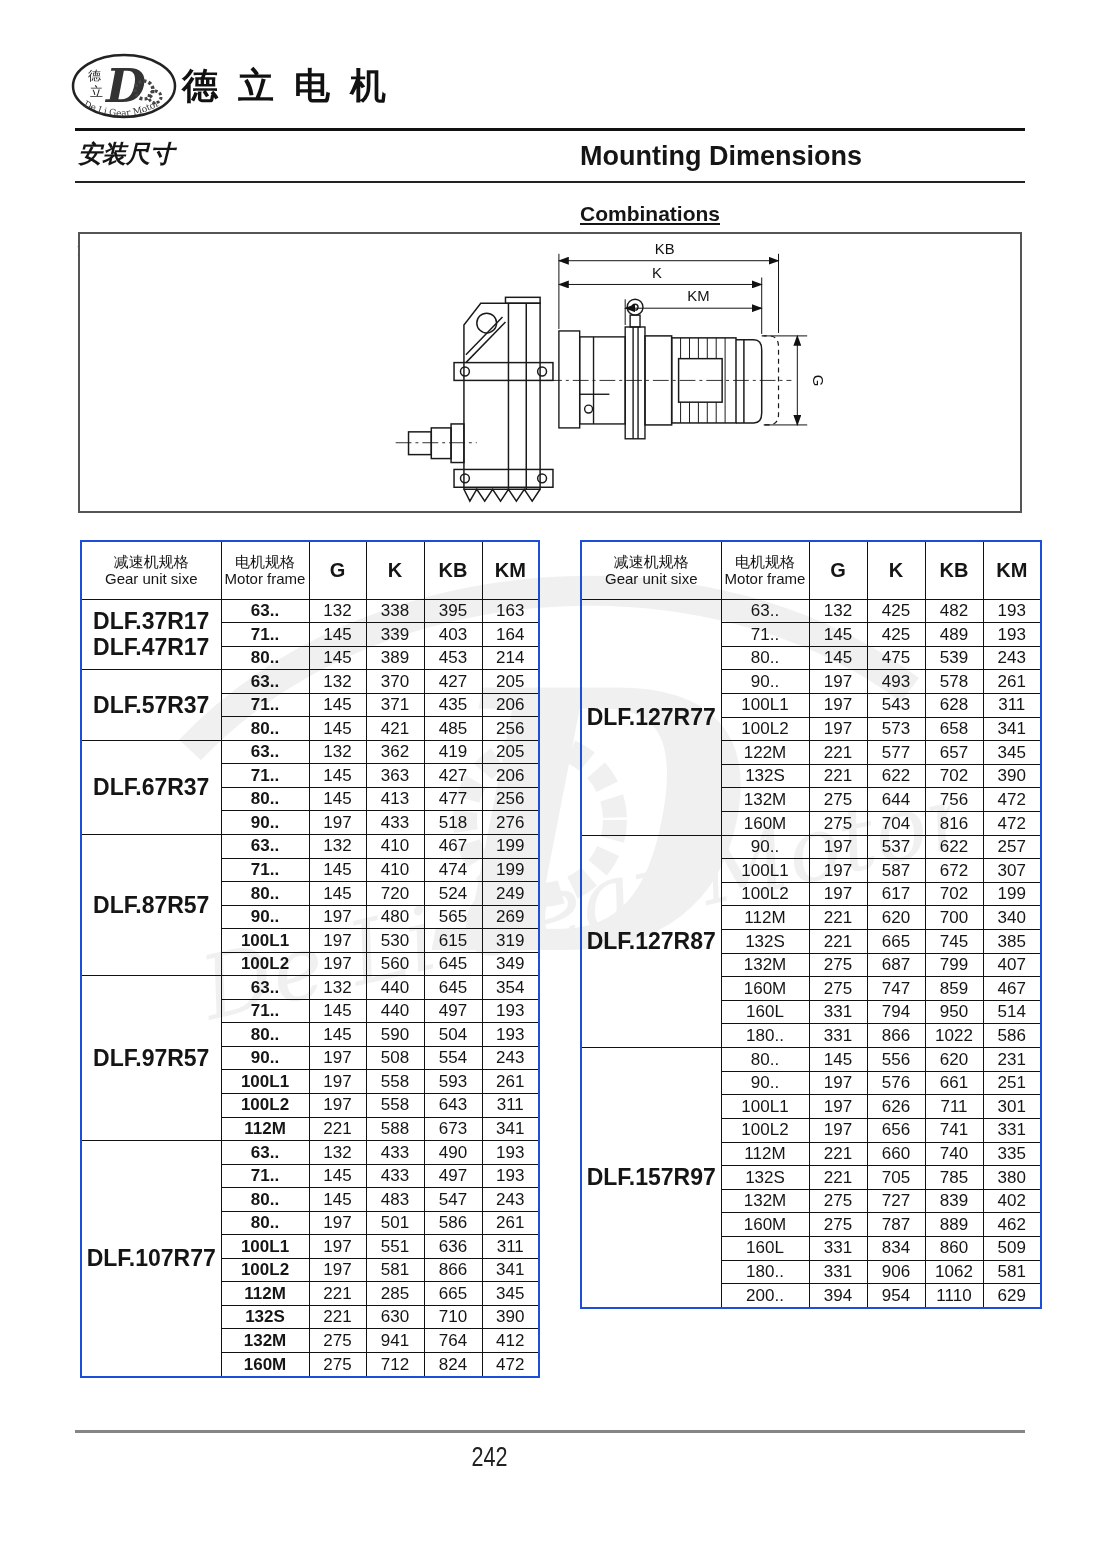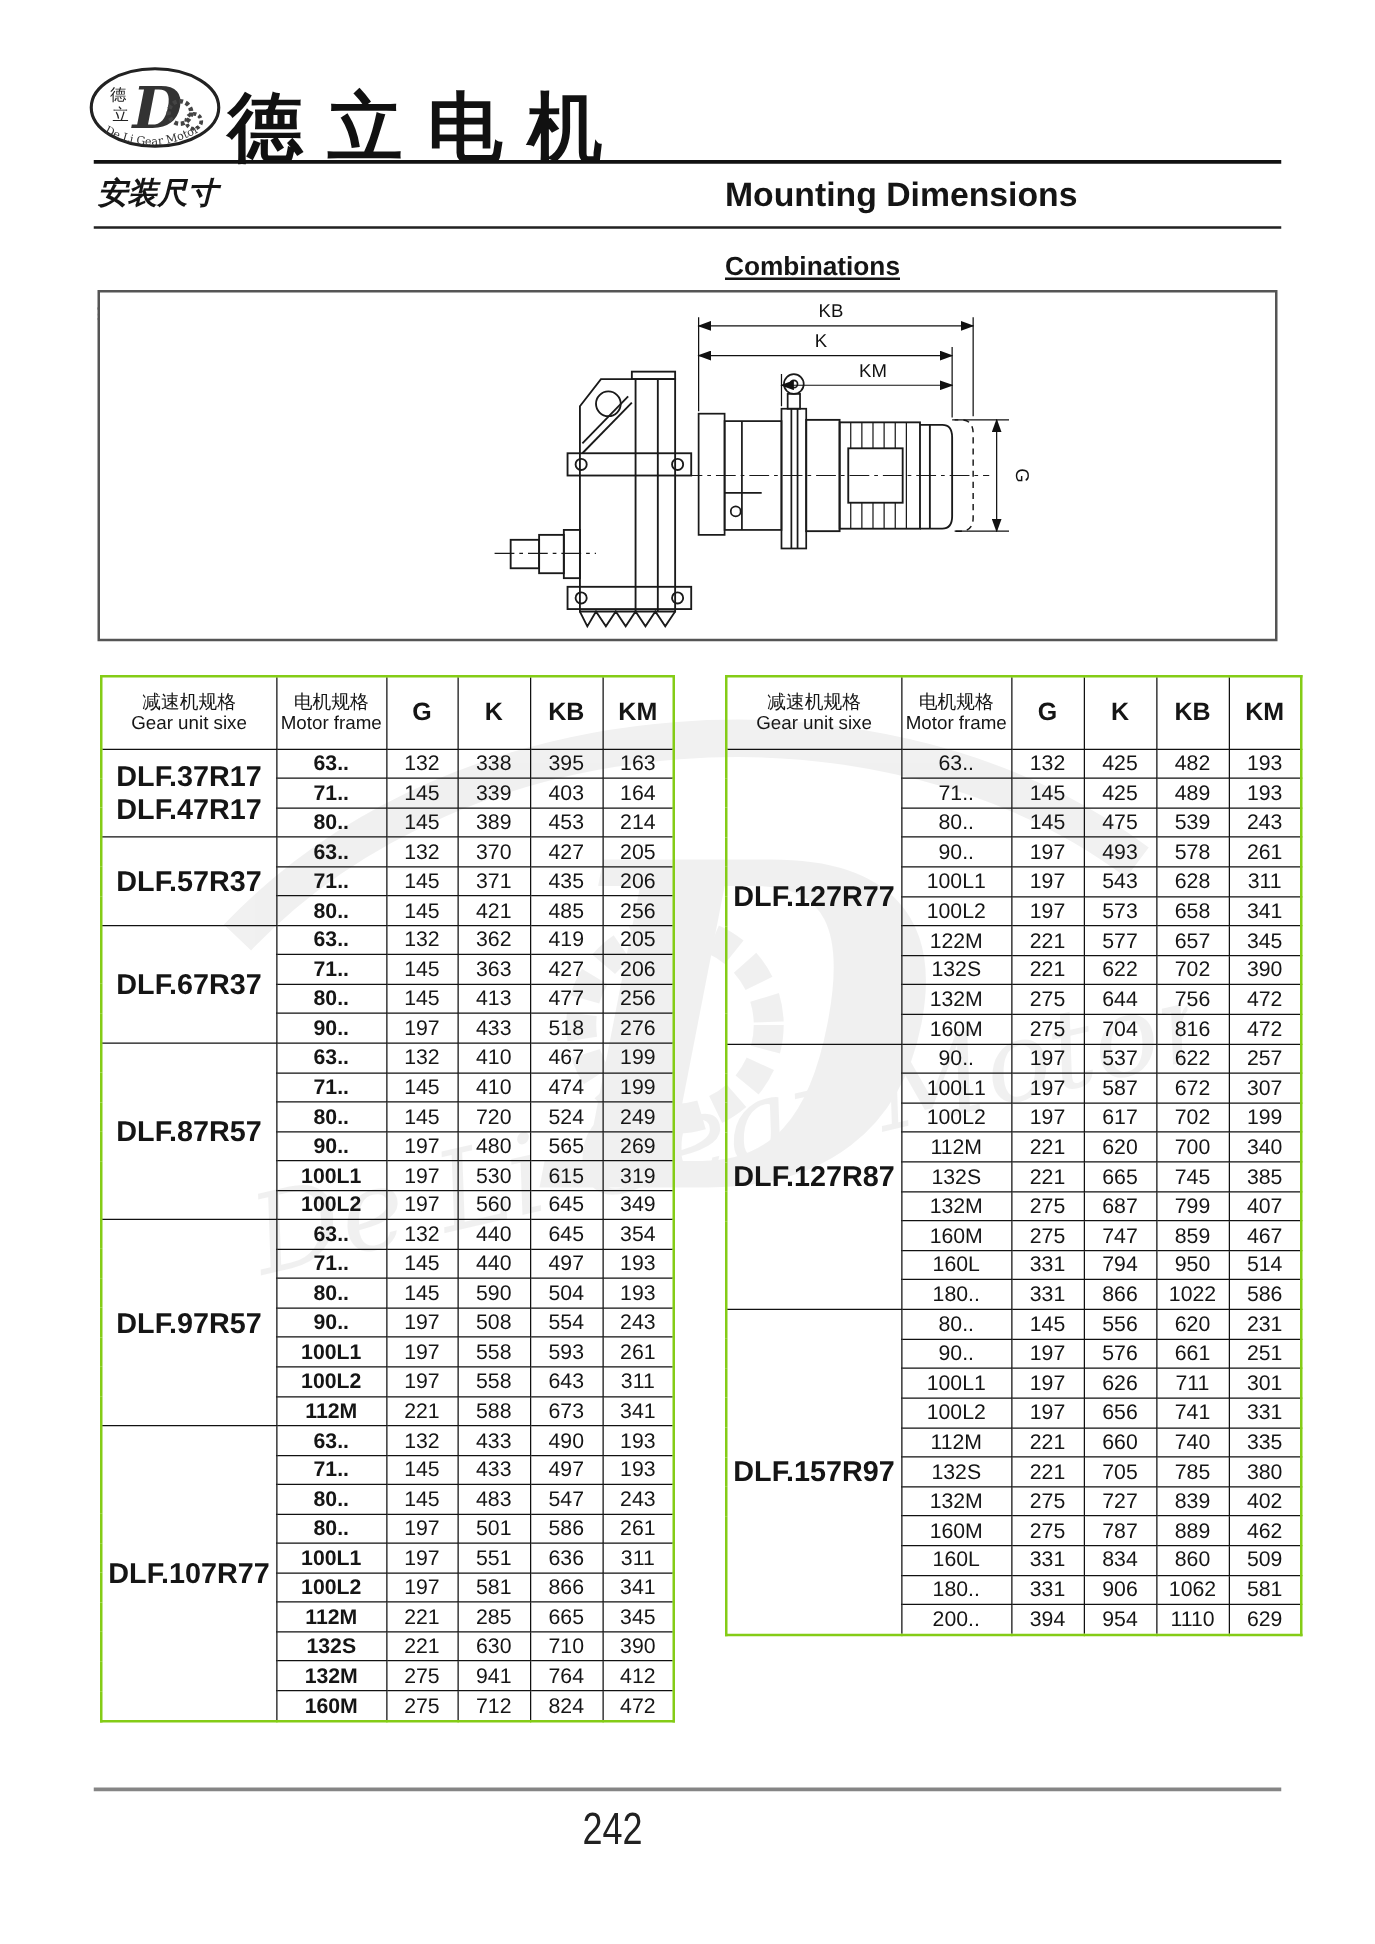--- a/index.html
+++ b/index.html
@@ -3,51 +3,51 @@
 <meta charset="utf-8">
 <style>
   html,body{margin:0;padding:0;}
   body{width:1100px;height:1555px;background:#fff;position:relative;overflow:hidden;
        font-family:"Liberation Sans","DejaVu Sans",sans-serif;color:#151515;}
   .abs{position:absolute;}
 
   
   .logo-svg{left:68px;top:50px;width:112px;height:82px;}
   .company-name{left:182px;top:62px;font-family:"DejaVu Serif",serif;font-weight:bold;
-                font-size:60px;letter-spacing:20px;color:#111;}
+                font-size:36px;letter-spacing:20px;color:#111;}
   .rule-1{left:75px;top:128px;width:950px;height:3px;background:#111;}
   .title-cn{left:78px;top:138px;font-size:24px;font-weight:bold;font-style:italic;}
   .title-en{left:580px;top:141px;font-size:27px;font-weight:bold;}
   .rule-2{left:75px;top:181px;width:950px;height:2px;background:#222;}
   .section-cn{left:78px;top:200px;font-size:20px;font-weight:600;margin-top:36px;}
   .section-en{left:580px;top:202px;font-size:21px;font-weight:bold;text-decoration:underline;}
 
   
   .diagram-box{left:78px;top:232px;width:944px;height:281px;border:2px solid #555;background:#fff;box-sizing:border-box;}
   .drawing{width:100%;height:100%;display:block;}
 
   
   .watermark{left:150px;top:520px;width:800px;height:580px;z-index:0;pointer-events:none;}
 
   
   table.dim-table{position:absolute;border-collapse:collapse;table-layout:fixed;z-index:1;
                   background:transparent;font-size:17px;color:#151515;}
   .tbl-left{left:80px;top:540px;width:458px;height:838px;}
   .tbl-right{left:580px;top:540px;width:460px;height:769px;}
   table.dim-table td{border:1px solid #111;text-align:center;vertical-align:middle;padding:0;line-height:1.15;}
-  table.dim-table{border:2px solid #84cc16;padding-left:24px;}
+  table.dim-table{border:2px solid #1d4ed8;padding-left:24px;}
   thead tr{height:58px;}
   .hdr-small{font-size:15px;line-height:1.35;}
   .hdr-dim{font-size:20px;font-weight:bold;}
   .gear-cell{font-weight:bold;font-size:23px;line-height:1.5;}
   .tbl-left .motor-cell{font-weight:bold;}
 
   
   .rule-footer{left:75px;top:1430px;width:950px;height:3px;background:#858585;}
-  .page-num{left:0;top:1442px;width:980px;text-align:center;font-size:36px;color:#222;}
+  .page-num{left:0;top:1442px;width:980px;text-align:center;font-size:27px;color:#222;}
   .page-num span{display:inline-block;transform:scaleX(0.8);}
 </style>
 </head>
 <body>
 
 <div>
 
   <svg class="abs logo-svg" viewBox="0 0 112 82">
     <ellipse cx="56" cy="36" rx="51" ry="31" fill="none" stroke="#222" stroke-width="2.5"></ellipse>
     <text x="20" y="30" font-size="13" font-family="DejaVu Sans, sans-serif" fill="#222">德</text>

